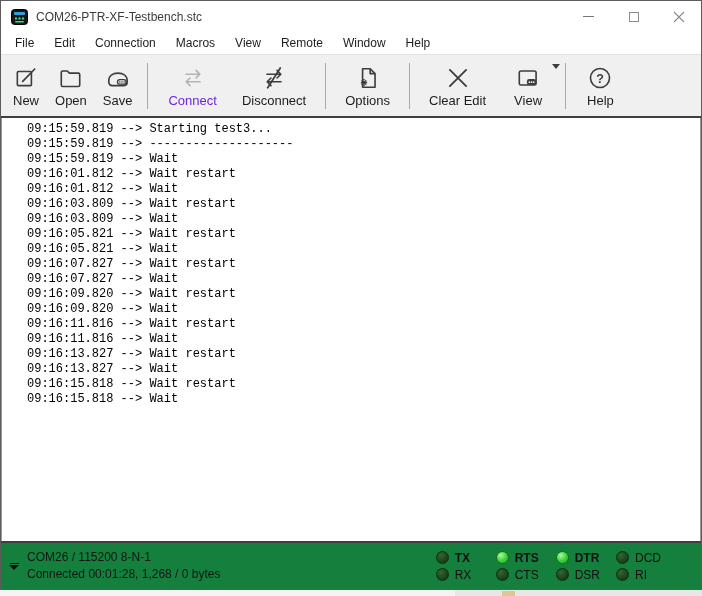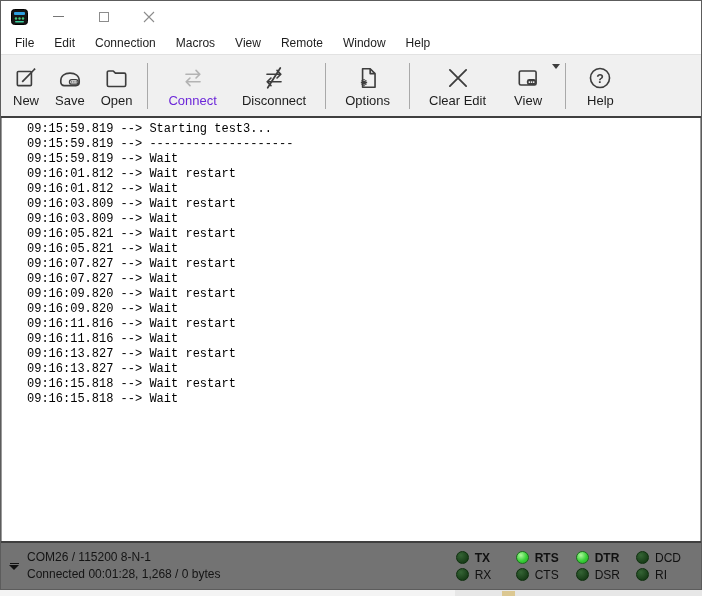--- a/index.html
+++ b/index.html
@@ -35,29 +35,29 @@
   .dd-caret { position:absolute; top:6px; right:-2px; width:0; height:0;
               border-left:4px solid transparent; border-right:4px solid transparent;
               border-top:5px solid #3d3d3d; }
   .divider-dark { height:2px; flex:0 0 2px; background:#3f3f3f; }
   
   .terminal { flex:1 1 auto; background:#fff; border-left:1px solid #9a9a9a; border-right:1px solid #9a9a9a;
               overflow:hidden; padding:4px 6px 0 25px; }
   .terminal pre { font-family:"Liberation Mono","DejaVu Sans Mono",monospace;
                   font-size:12px; line-height:15px; color:#000; }
   
-  .statusbar { height:46px; flex:0 0 46px; background:#737373;
+  .statusbar { height:46px; flex:0 0 46px; background:#15803d;
                display:flex; align-items:center; }
   .expander { width:26px; display:flex; flex-direction:column; align-items:center; gap:1px; }
   .expander .bar { width:9px; height:1px; background:#111; }
   .expander .tri { width:0; height:0; border-left:5px solid transparent;
                    border-right:5px solid transparent; border-top:5px solid #111; }
   .status-text { flex:1 1 auto; font-size:12px; color:#141414; line-height:17px; }
   .led-grid { display:grid; grid-template-rows:repeat(2,auto); grid-auto-flow:column;
-              column-gap:16px; row-gap:3px; margin-right:20px; }
+              column-gap:16px; row-gap:3px; margin-right:40px; }
   .led-cell { display:flex; align-items:center; gap:6px; min-width:44px; }
   .led { width:13px; height:13px; border-radius:50%; border:1px solid #0e2f0e;
          background:radial-gradient(circle at 35% 30%, #356435, #173c17 75%); flex:0 0 13px; }
   .led[data-on="true"] { background:radial-gradient(circle at 35% 30%, #aef79d, #38d038 55%, #23a823);
                          border-color:#1b6e1b; }
   .led-label { font-size:12px; color:#111; }
   .led-label[data-bold="true"] { font-weight:bold; }
   
   .desktop-strip { position:absolute; left:0; top:590px; width:702px; height:6px; background:#f4f4f4; }
   .desktop-strip .gray { position:absolute; left:455px; top:0; width:247px; height:6px; background:#e7e7e7; }
@@ -70,20 +70,21 @@
 
   <div class="titlebar">
     <svg class="app-icon" viewBox="0 0 17 16">
       <rect x="0.5" y="0.5" width="16" height="15" rx="3" fill="#161616" stroke="#000"></rect>
       <rect x="3" y="3" width="11" height="3" rx="1" fill="#2f9fe0"></rect>
       <circle cx="5" cy="9.5" r="1.2" fill="#45c77d"></circle>
       <circle cx="8.5" cy="9.5" r="1.2" fill="#45c77d"></circle>
       <circle cx="12" cy="9.5" r="1.2" fill="#45c77d"></circle>
       <rect x="4" y="12" width="9" height="1.6" rx="0.8" fill="#3bd0a0"></rect>
     </svg>
+    <span class="title-text">COM26-PTR-XF-Testbench.stc</span>
     <div class="win-controls">
       <div class="win-btn">
           <span class="glyph-min"></span>
         </div>
       <div class="win-btn">
           <span class="glyph-max"></span>
         </div>
       <div class="win-btn">
         <svg width="12" height="12" viewBox="0 0 12 12">
           <path d="M1 1 L11 11 M11 1 L1 11" stroke="#8c8c8c" stroke-width="1.1" fill="none"></path>
@@ -110,36 +111,36 @@
         <svg width="26" height="26" viewBox="0 0 24 24" fill="none" stroke="#3d3d3d" stroke-width="1.5" stroke-linejoin="round">
           <rect x="4" y="6" width="13" height="13" rx="1"></rect>
           <path d="M8.5 15.5 L19.2 4.6 M19.2 4.6 l1.2 -1.2" stroke-width="1.6"></path>
         </svg>
       </span>
       <span class="tb-label">New</span>
     </div>
 
     <div class="tb-btn">
       <span class="icon">
+        <svg width="27" height="26" viewBox="0 0 24 24" fill="none" stroke="#3d3d3d" stroke-width="1.5" stroke-linejoin="round">
+          <path d="M3.5 18.5 V6.8 a1.3 1.3 0 0 1 1.3-1.3 h4.2 l2 2 h8.2 a1.3 1.3 0 0 1 1.3 1.3 v9.7 a1.3 1.3 0 0 1-1.3 1.3 h-14.4 a1.3 1.3 0 0 1-1.3-1.3 z"></path>
+        </svg>
+      </span>
+      <span class="tb-label">Open</span>
+    </div>
+
+    <div class="tb-btn">
+      <span class="icon">
         <svg width="28" height="26" viewBox="0 0 24 24" fill="none" stroke="#3d3d3d" stroke-width="1.5" stroke-linejoin="round">
           <path d="M3.5 14.5 c0-4.5 3.6-7 8.5-7 s8.5 2.5 8.5 7 v1.5 a3 3 0 0 1-3 3 h-11 a3 3 0 0 1-3-3 z"></path>
           <rect x="11.5" y="13.5" width="8" height="4.2" rx="2.1" stroke-width="1.2"></rect>
           <path d="M13.4 15.6 h0.01 M15 15.6 h0.01 M16.6 15.6 h0.01 M18.2 15.6 h0.01" stroke-width="1.2" stroke-linecap="round"></path>
         </svg>
       </span>
       <span class="tb-label">Save</span>
-    </div>
-
-    <div class="tb-btn">
-      <span class="icon">
-        <svg width="27" height="26" viewBox="0 0 24 24" fill="none" stroke="#3d3d3d" stroke-width="1.5" stroke-linejoin="round">
-          <path d="M3.5 18.5 V6.8 a1.3 1.3 0 0 1 1.3-1.3 h4.2 l2 2 h8.2 a1.3 1.3 0 0 1 1.3 1.3 v9.7 a1.3 1.3 0 0 1-1.3 1.3 h-14.4 a1.3 1.3 0 0 1-1.3-1.3 z"></path>
-        </svg>
-      </span>
-      <span class="tb-label">Open</span>
     </div>
 
     <div class="tb-sep"></div>
 
     <div class="tb-btn" style="padding:2px 13px;" data-disabled="true">
       <span class="icon">
         <svg width="28" height="26" viewBox="0 0 24 24" fill="none" stroke="#3d3d3d" stroke-width="1.5" stroke-linecap="round" stroke-linejoin="round">
           <path d="M5.5 8.5 h12.5 M14.8 5 l3.5 3.5 -3.5 3.5"></path>
           <path d="M18.5 15.5 h-12.5 M9.2 12 l-3.5 3.5 3.5 3.5"></path>
         </svg>

